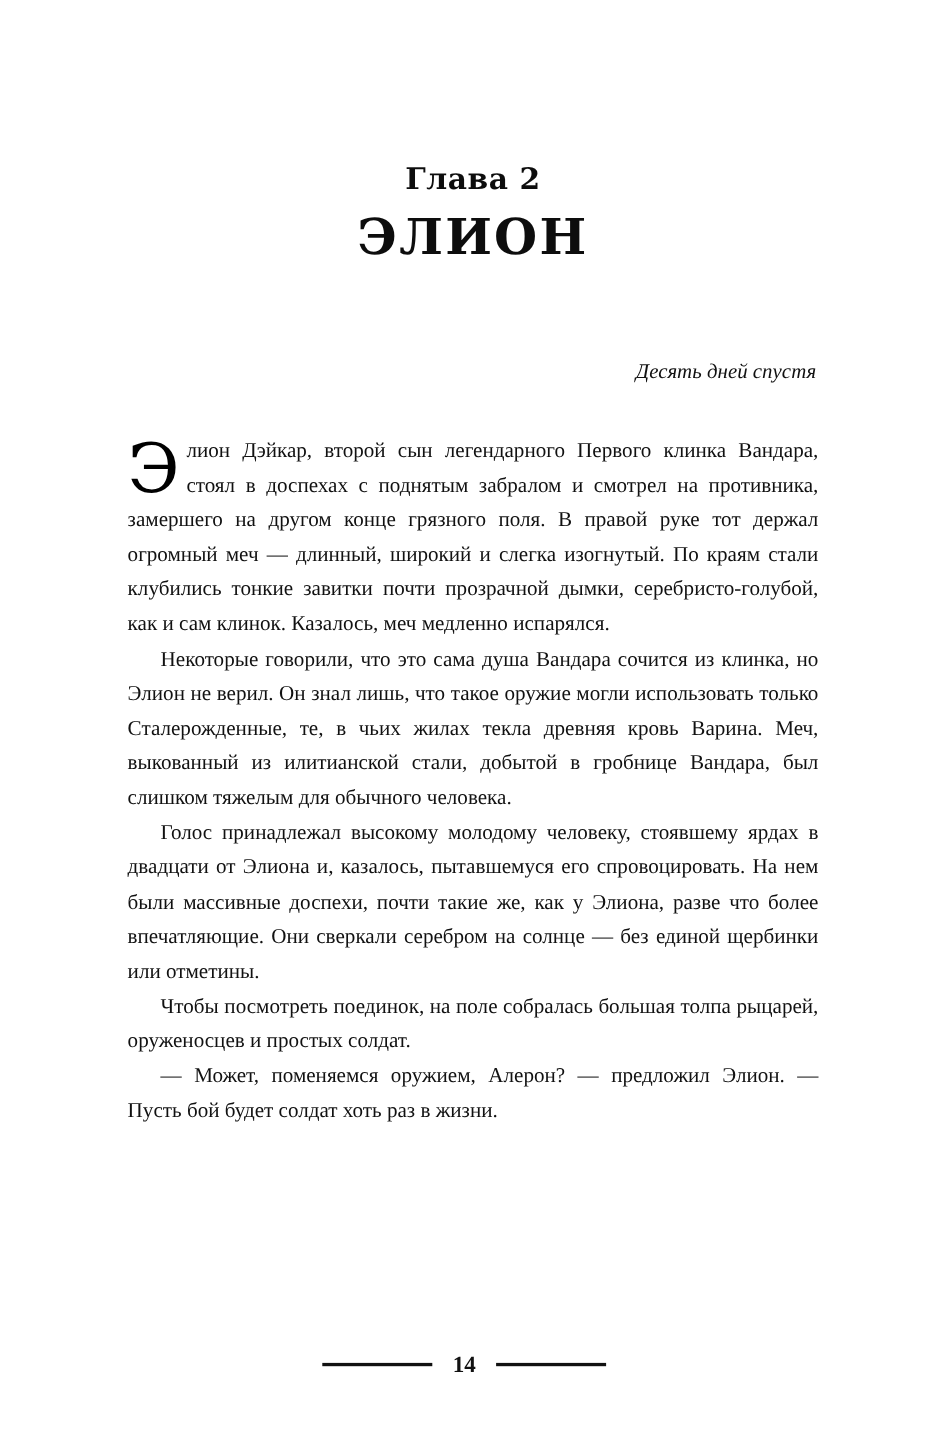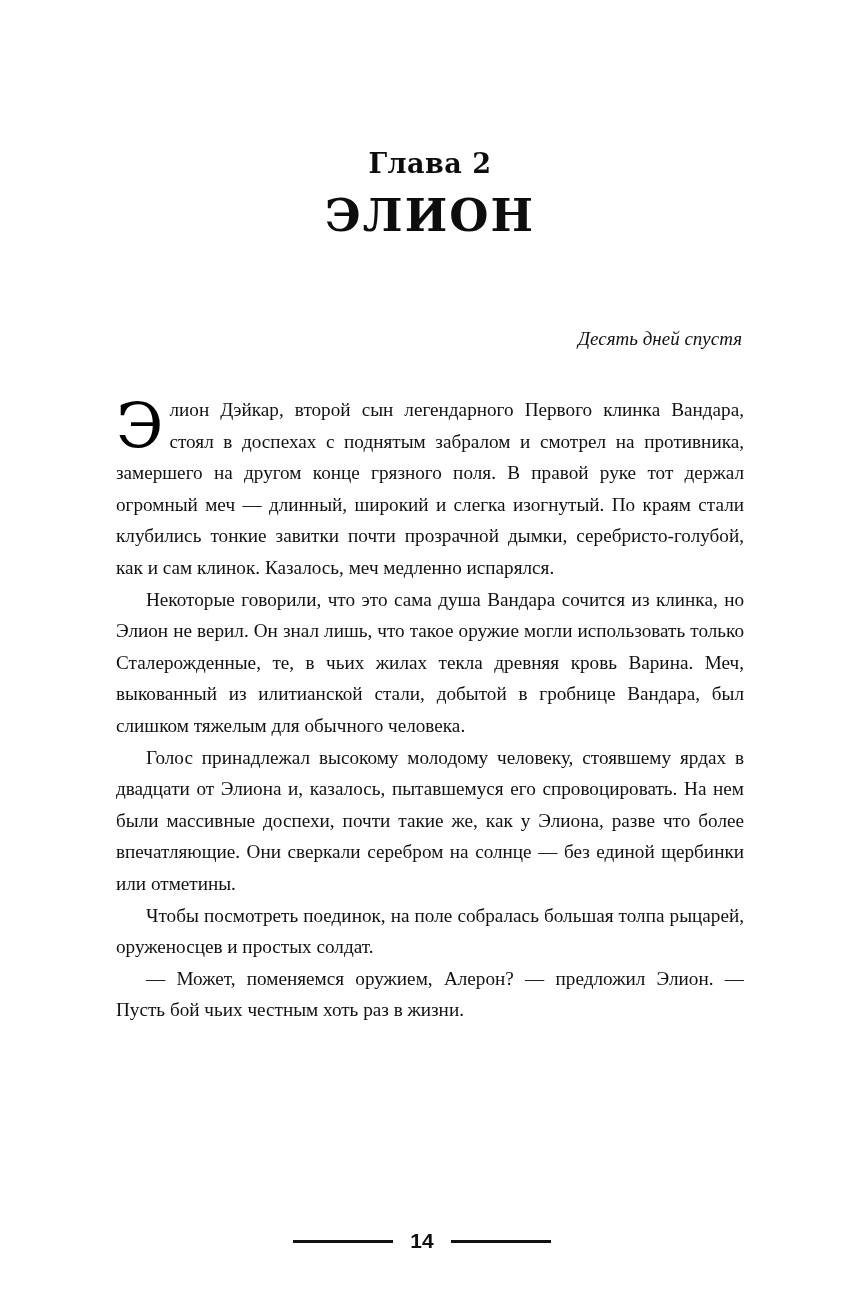--- a/index.html
+++ b/index.html
@@ -86,21 +86,21 @@
     align-items: center;
     justify-content: center;
     gap: 16px;
   }
   .rule {
     width: 100px;
     height: 3px;
     background: #111111;
   }
   .page-number {
-    font-family: Liberation Sans, sans-serif;
+    font-family: Liberation Serif, serif;
     font-weight: bold;
     font-size: 21px;
     color: #111111;
     min-width: 26px;
     text-align: center;
   }
 </style>
 </head>
 <body>
 
@@ -112,21 +112,21 @@
       <div class="chapter-title">ЭЛИОН</div>
     </div>
 
     <div class="epigraph">Десять дней спустя</div>
 
     <div class="body-text">
       <p class="first"><span class="dropcap">Э</span><span>лион Дэйкар, второй сын легендарного Первого клинка Вандара, стоял в доспехах с поднятым забралом и смотрел на противника, замершего на другом конце грязного поля. В правой руке тот держал огромный меч — длинный, широкий и слегка изогнутый. По краям стали клубились тонкие завитки почти прозрачной дымки, серебристо-голубой, как и сам клинок. Казалось, меч медленно испарялся.</span></p>
       <p>Некоторые говорили, что это сама душа Вандара сочится из клинка, но Элион не верил. Он знал лишь, что такое оружие могли использовать только Сталерожденные, те, в чьих жилах текла древняя кровь Варина. Меч, выкованный из илитианской стали, добытой в гробнице Вандара, был слишком тяжелым для обычного человека.</p>
       <p>Голос принадлежал высокому молодому человеку, стоявшему ярдах в двадцати от Элиона и, казалось, пытавшемуся его спровоцировать. На нем были массивные доспехи, почти такие же, как у Элиона, разве что более впечатляющие. Они сверкали серебром на солнце — без единой щербинки или отметины.</p>
       <p>Чтобы посмотреть поединок, на поле собралась большая толпа рыцарей, оруженосцев и простых солдат.</p>
-      <p>— Может, поменяемся оружием, Алерон? — предложил Элион. — Пусть бой чьих честным хоть раз в жизни.</p>
+      <p>— Может, поменяемся оружием, Алерон? — предложил Элион. — Пусть бой будет солдат хоть раз в жизни.</p>
     </div>
 
   </div>
 
   <div class="footer">
     <div class="rule"></div>
     <div class="page-number">14</div>
     <div class="rule"></div>
   </div>
 </div>

